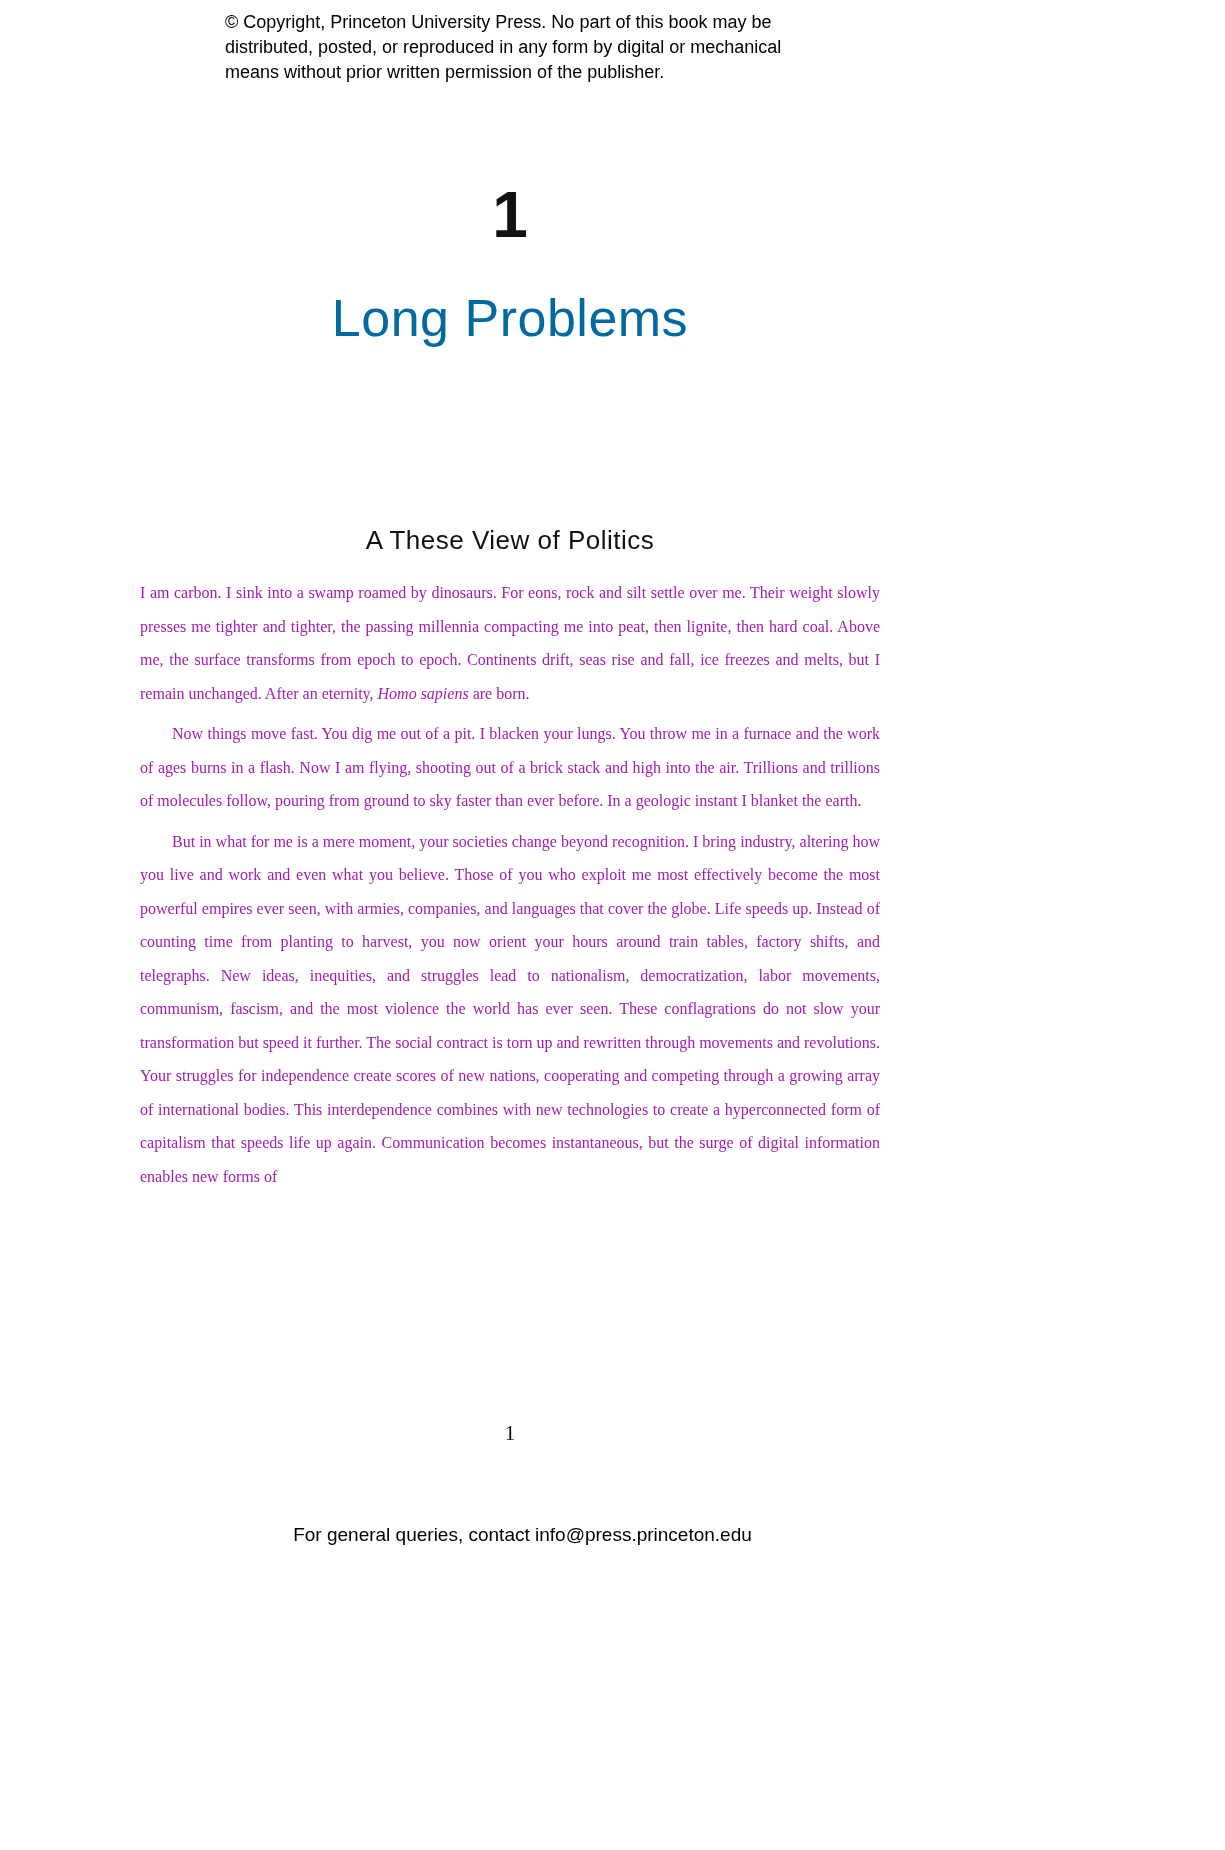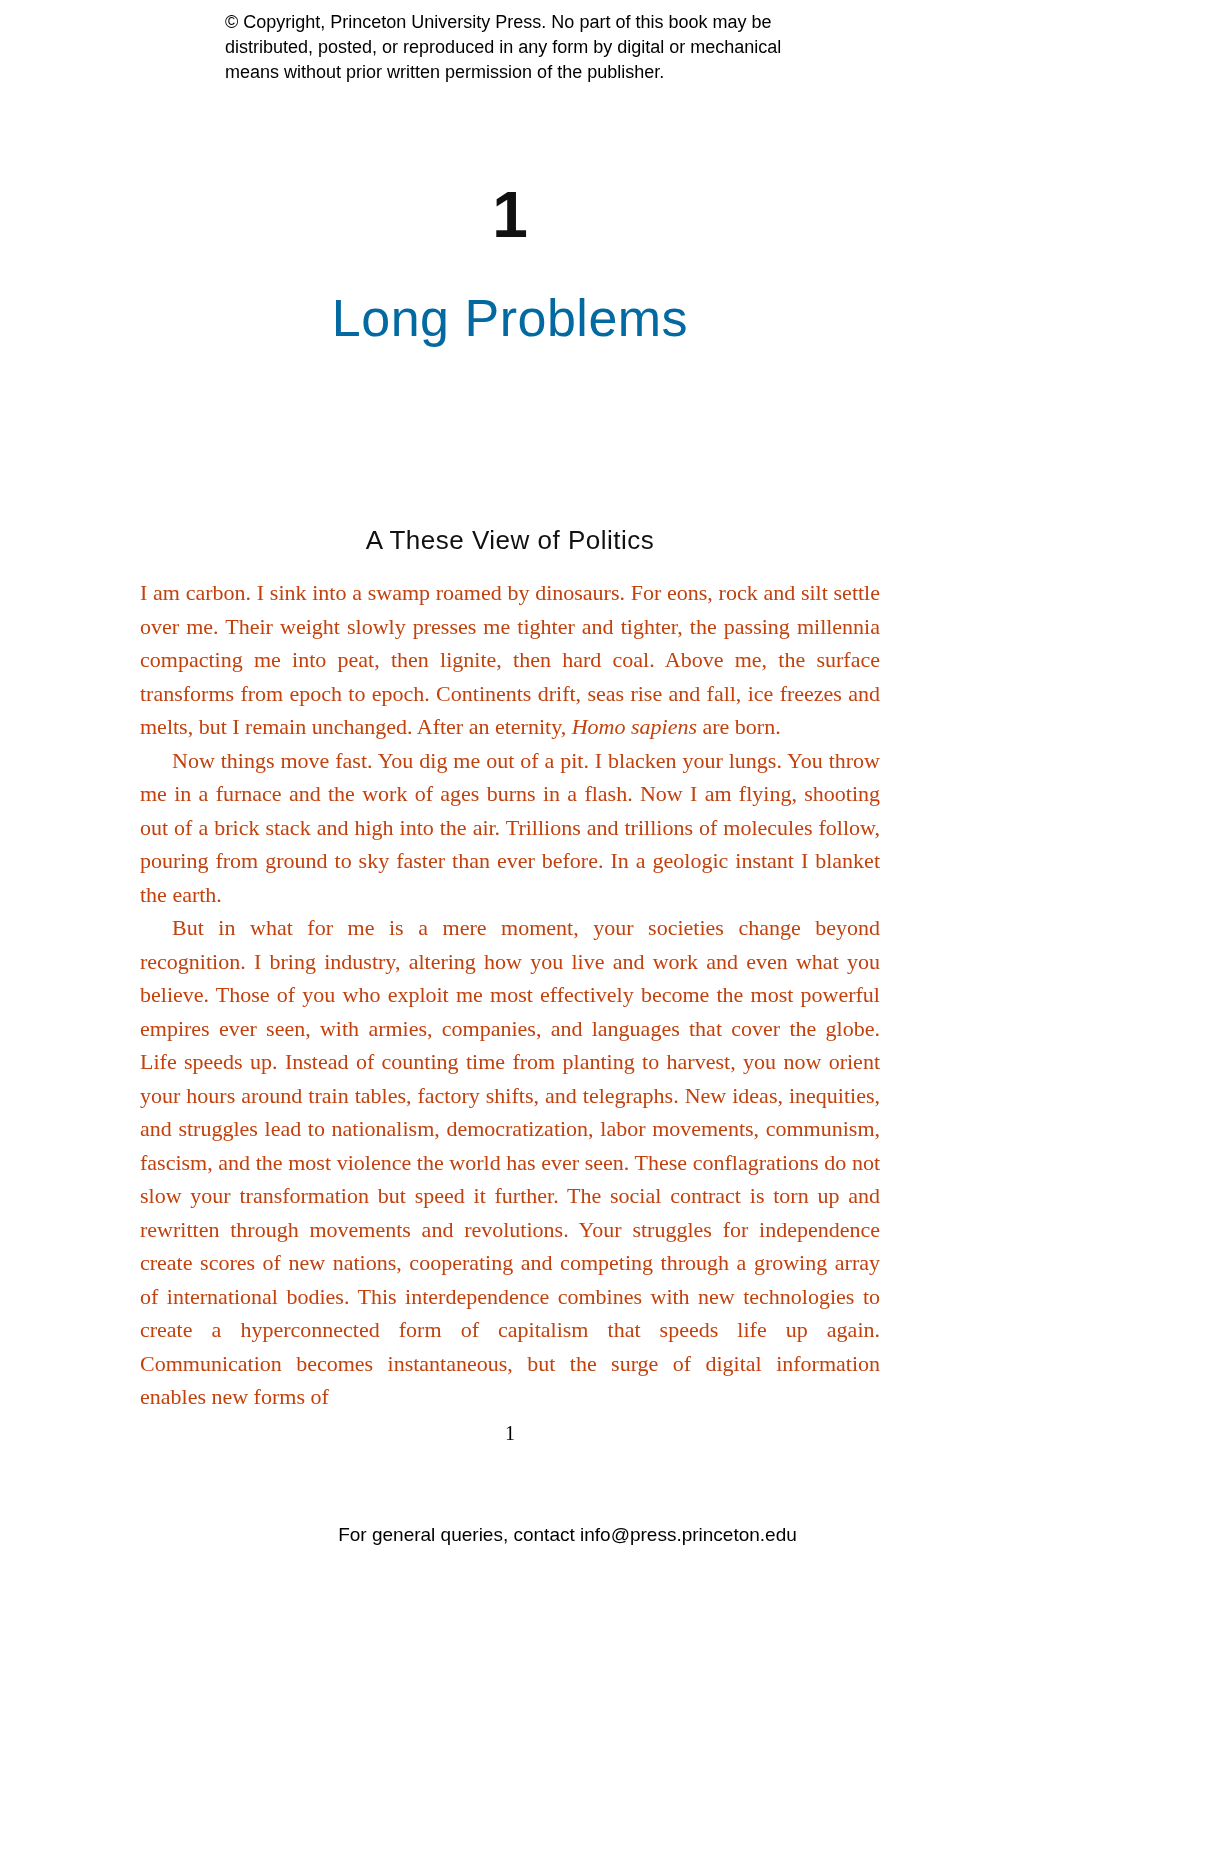--- a/index.html
+++ b/index.html
@@ -62,30 +62,31 @@
     font-weight: 400;
     letter-spacing: 0.5px;
     color: #111111;
   }
   .body-text {
     position: absolute;
     top: 576px;
     left: 140px;
     width: 740px;
     font-family: "Liberation Serif", serif;
-    font-size: 22px;
+    font-size: 16px;
     line-height: 33.5px;
     text-align: justify;
-    color: #c2410c;
+    color: #a21caf;
   }
   .body-text p {
     margin: 0;
   }
   .body-text p.indent {
     text-indent: 32px;
+    margin-top: 7px;
   }
   .body-text em {
     font-style: italic;
   }
   .page-number {
     position: absolute;
     top: 1422px;
     left: 140px;
     width: 740px;
     text-align: center;
@@ -95,21 +96,20 @@
   }
   .footer-note {
     position: absolute;
     top: 1524px;
     left: 0;
     width: 1045px;
     text-align: center;
     font-family: "Liberation Sans", sans-serif;
     font-size: 19px;
     color: #000000;
-    padding-left: 45px;
   }
 </style>
 </head>
 <body>
 
 <div class="book-page">
 
   <div class="copyright">© Copyright, Princeton University Press. No part of this book may be distributed, posted, or reproduced in any form by digital or mechanical means without prior written permission of the publisher.</div>
 
   <div class="chapter-number">1</div>

